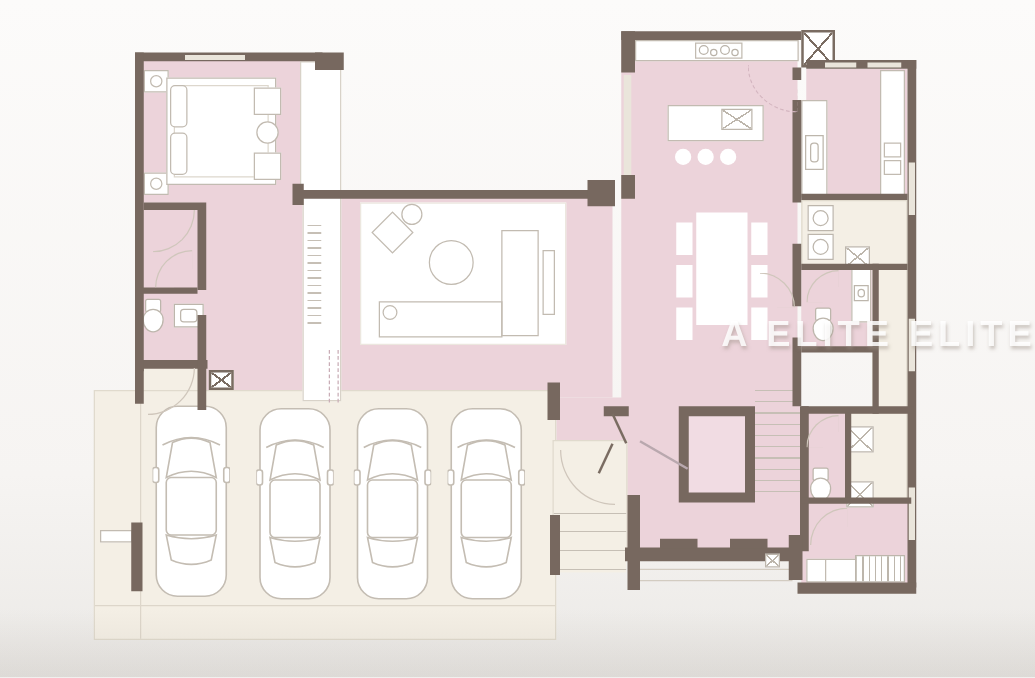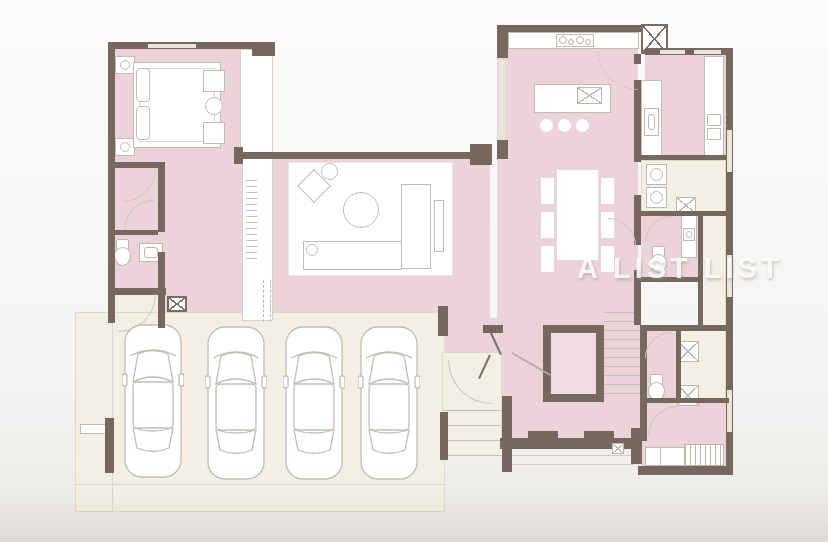--- a/index.html
+++ b/index.html
@@ -238,16 +238,16 @@
   <div class="arc dashed bl" style="left:598px;top:52px;width:40px;height:38px"></div>
   <div class="arc tr" style="left:608px;top:218px;width:28px;height:28px"></div>
   <div class="arc tl" style="left:645px;top:216px;width:26px;height:26px"></div>
   <div class="arc tl" style="left:645px;top:332px;width:26px;height:26px"></div>
   <div class="arc tl" style="left:648px;top:406px;width:30px;height:30px"></div>
   <div class="arc bl" style="left:448px;top:360px;width:44px;height:44px"></div>
 
   <div class="abs dash" style="left:263px;top:280px;width:1px;height:42px"></div>
   <div class="abs dash" style="left:270px;top:280px;width:1px;height:42px"></div>
 
-  <div class="watermark">A LIST LIST</div>
+  <div class="watermark">A ELITE ELITE</div>
 
   <div class="shadow-strip"></div>
 </div>
 
 </body></html>

